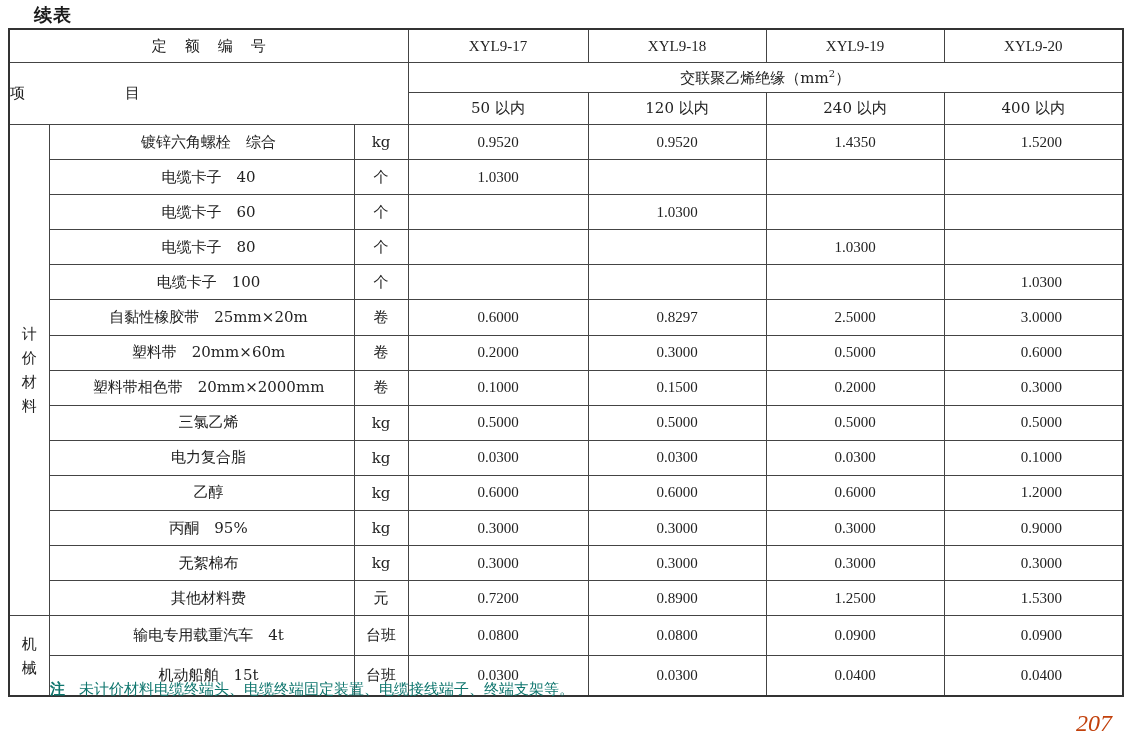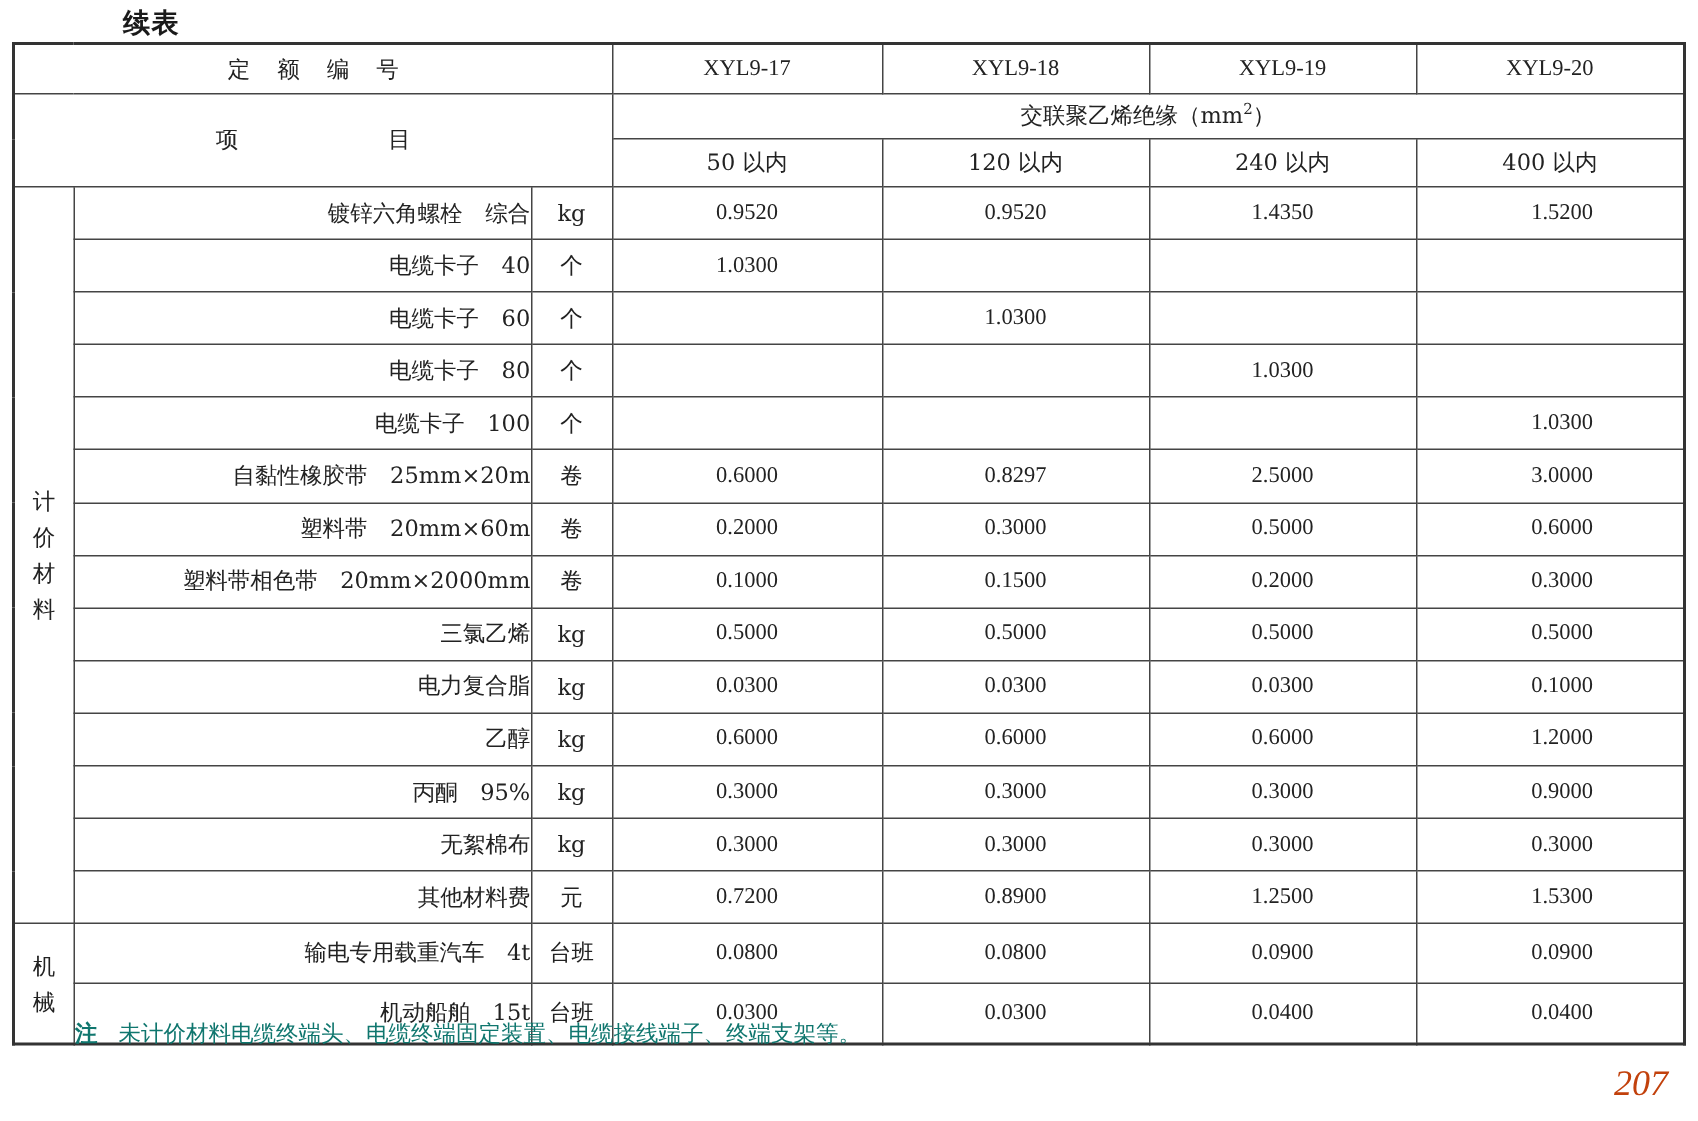--- a/index.html
+++ b/index.html
@@ -2,41 +2,41 @@
 <html><head>
 <meta charset="utf-8">
 <style>
   html, body { margin: 0; padding: 0; }
   body {
     width: 1132px; height: 747px; background: #ffffff; position: relative; overflow: hidden;
     font-family: "DejaVu Serif", "Liberation Serif", serif; color: #222;
   }
   .cont-title {
     position: absolute; left: 34px; top: 3px; font-size: 18px; font-weight: bold;
-    font-family: Liberation Sans, sans-serif; letter-spacing: 1px; color: #1a1a1a; margin-left: 48px;
+    font-family: Liberation Sans, sans-serif; letter-spacing: 1px; color: #1a1a1a;
   }
   table.quota {
     position: absolute; left: 8px; top: 28px; width: 1114px;
     border-collapse: collapse; table-layout: fixed;
     border: 2px solid #333;
   }
   table.quota td {
     border: 1px solid #444; padding: 0; font-size: 15px; vertical-align: middle;
   }
   .hdr-code td { height: 32px; }
   .hdr-type td { height: 29px; }
   .hdr-spec td { height: 31px; }
   .center { text-align: center; }
   .spaced { letter-spacing: 18px; padding-left: 18px !important; }
-  .item-label-cell { text-align: center; }
+  .item-label-cell { text-align: left; }
   .item-label-cell span.a { margin-right: 100px; }
   .mono-num { font-family: "Liberation Serif", "DejaVu Serif", serif; font-size: 15.5px; }
   .body-row td { border-top: none; border-bottom: none; height: 34.1px; }
   .body-row.first td { padding-top: 0; }
-  .item-cell { padding-left: 14px !important; text-align: right; }
+  .item-cell { padding-left: 14px !important; text-align: center; }
   .unit-cell { text-align: center; }
   .num-cell { text-align: center; }
   .num-cell.c4 { text-align: right; padding-right: 60px !important; padding-left: 16px; }
   .cat-cell {
     text-align: center; vertical-align: middle; font-size: 16px; line-height: 24px;
     border-top: 1px solid #444 !important; border-bottom: 1px solid #444 !important;
     font-family: "DejaVu Sans", "Liberation Sans", sans-serif;
   }
   .cat-cell span { display: block; }
   .section-top td { border-top: 1.5px solid #444 !important; }

